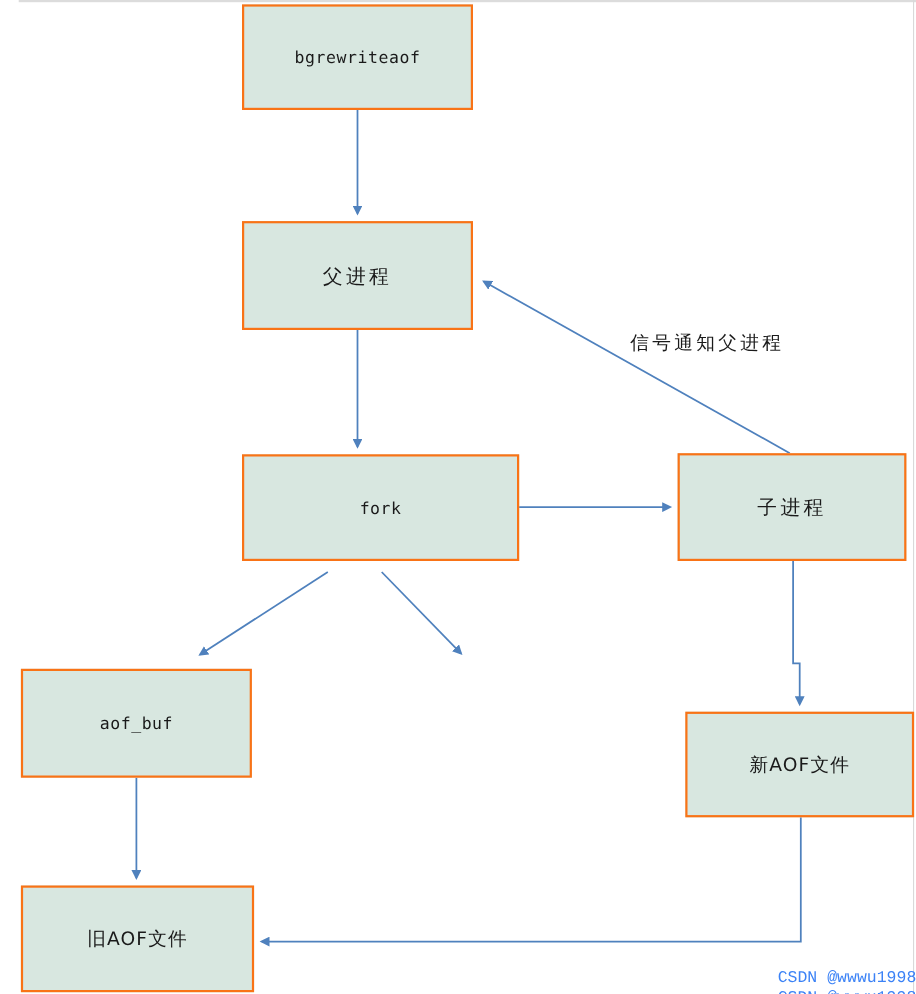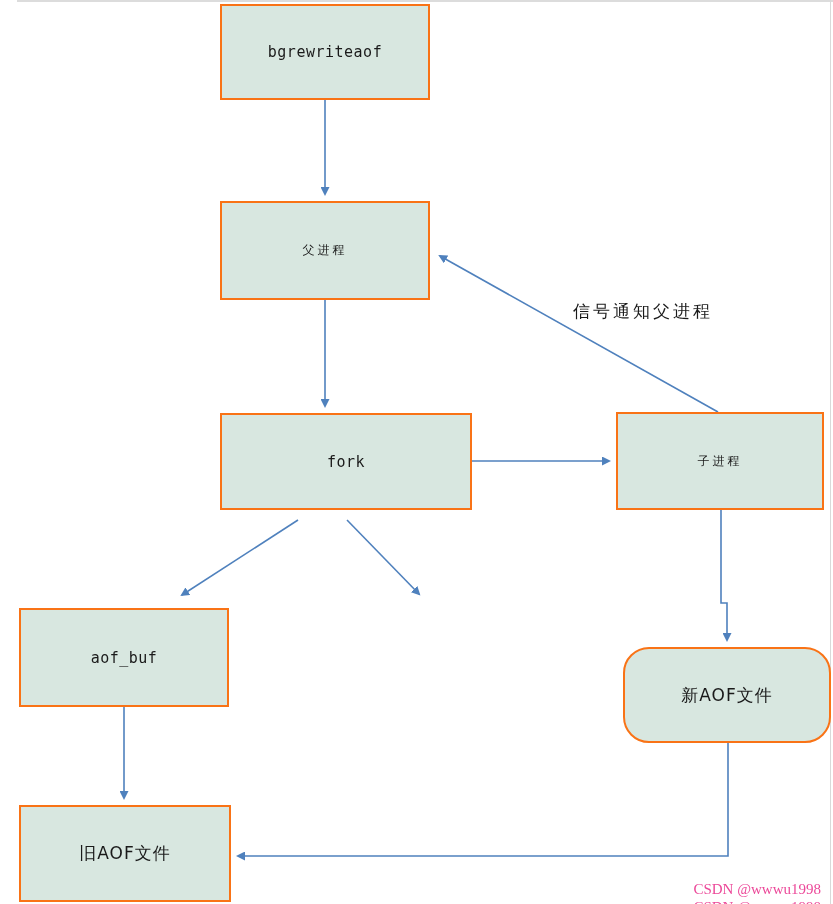--- a/index.html
+++ b/index.html
@@ -33,44 +33,44 @@
     justify-content: center;
     color: #1a1a1a;
   }
   .node .lbl-mono {
     font-family: "DejaVu Sans Mono", "Liberation Mono", monospace;
     font-size: 15px;
     letter-spacing: 0.5px;
   }
   .node .lbl-cjk {
     font-family: "DejaVu Sans", "Liberation Sans", sans-serif;
-    font-size: 12px;
+    font-size: 18px;
     letter-spacing: 3px;
   }
   .node .lbl-mixed {
     font-family: "DejaVu Sans", "Liberation Sans", sans-serif;
     font-size: 17px;
     letter-spacing: 1px;
   }
   .edge-label {
     position: absolute;
     left: 573px; top: 300px;
     font-family: "DejaVu Sans", "Liberation Sans", sans-serif;
     font-size: 17px;
     letter-spacing: 3px;
     color: #1a1a1a;
     white-space: nowrap;
   }
   .watermark {
     position: absolute;
-    right: 12px;
+    right: 0;
     text-align: right;
-    font-family: Liberation Serif, serif;
+    font-family: Liberation Mono, monospace;
     font-size: 15px;
-    color: #ec4899;
+    color: #3b82f6;
     white-space: nowrap;
   }
   .watermark.line1 { top: 881px; }
   .watermark.line2 { top: 899px; }
 </style>
 </head>
 <body>
 
 <div id="stage">
 
@@ -117,21 +117,21 @@
 
   <div class="node" style="left:616px; top:412px; width:208px; height:98px;">
     <span class="lbl-cjk">子进程</span>
   </div>
 
   <div class="node" style="left:19px; top:608px; width:210px; height:99px;">
     <span class="lbl-mono">aof_buf</span>
   </div>
 
 
-  <div class="node" style="left:623px; top:647px; width:208px; height:96px;border-radius:26px;">
+  <div class="node" style="left:623px; top:647px; width:208px; height:96px;">
     <span class="lbl-mixed">新AOF文件</span>
   </div>
 
   <div class="node" style="left:19px; top:805px; width:212px; height:97px;">
     <span class="lbl-mixed">旧AOF文件</span>
   </div>
 
   <div class="edge-label">信号通知父进程</div>
 
   <div class="watermark line1">CSDN @wwwu1998</div>

